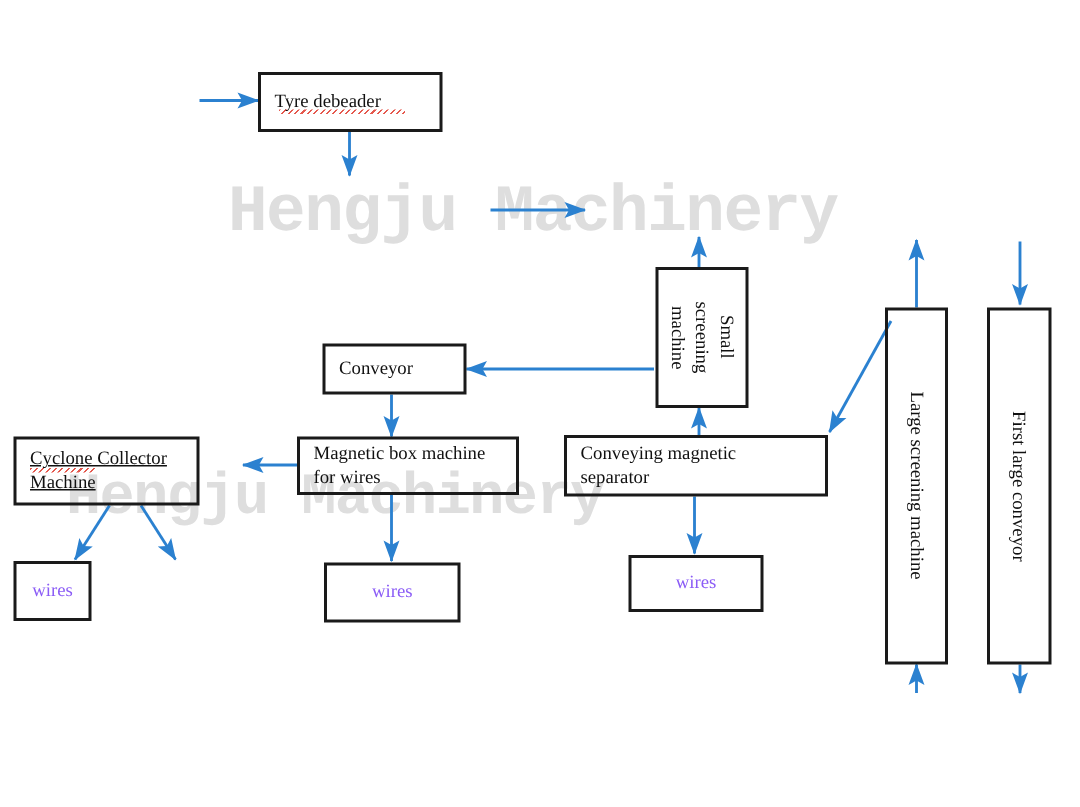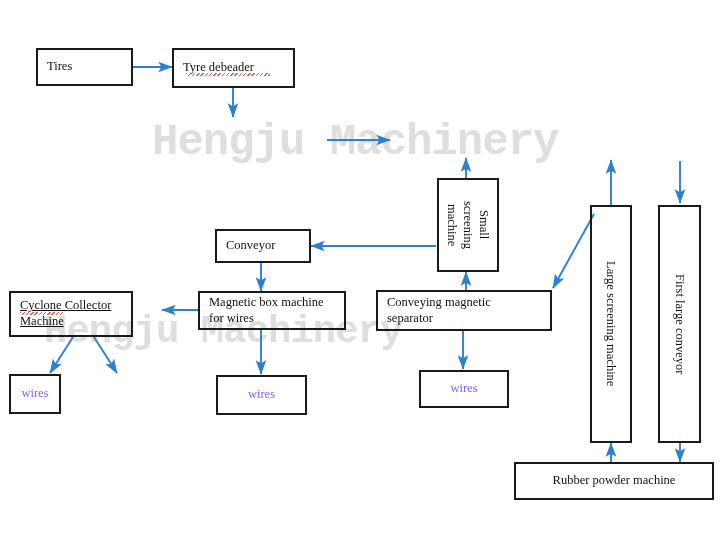--- a/index.html
+++ b/index.html
@@ -133,23 +133,20 @@
       <line x1="73" y1="337" x2="50" y2="373"></line>
 
       <line x1="94" y1="337" x2="117" y2="373"></line>
 
       <line x1="611" y1="462" x2="611" y2="443"></line>
 
       <line x1="680" y1="443" x2="680" y2="462"></line>
     </g>
   </svg>
 
-  <div class="node h" style="left:36px; top:48px; width:97px; height:38px;">
-    <span class="lbl">Tires</span>
-  </div>
 
   <div class="node h" style="left:172px; top:48px; width:123px; height:40px;">
     <span class="lbl">Tyre debeader</span>
   </div>
   <div class="squig" style="left:186px; top:73px; width:84px;"></div>
 
 
 
   <div class="node v" style="left:437px; top:178px; width:62px; height:94px;">
     <span class="lbl">Small
@@ -178,23 +175,20 @@
     <span class="lbl">Magnetic box machine
 for wires</span>
   </div>
 
   <div class="node h" style="left:9px; top:291px; width:124px; height:46px;text-decoration:underline;">
     <span class="lbl">Cyclone Collector
 Machine</span>
   </div>
   <div class="squig" style="left:20px; top:312px; width:44px;"></div>
 
-  <div class="node hc" style="left:514px; top:462px; width:200px; height:38px;">
-    <span class="lbl">Rubber powder machine</span>
-  </div>
 
   <div class="node hc red" style="left:9px; top:374px; width:52px; height:40px;">
     <span class="lbl">wires</span>
   </div>
 
 
   <div class="node hc red" style="left:216px; top:375px; width:91px; height:40px;">
     <span class="lbl">wires</span>
   </div>
 

